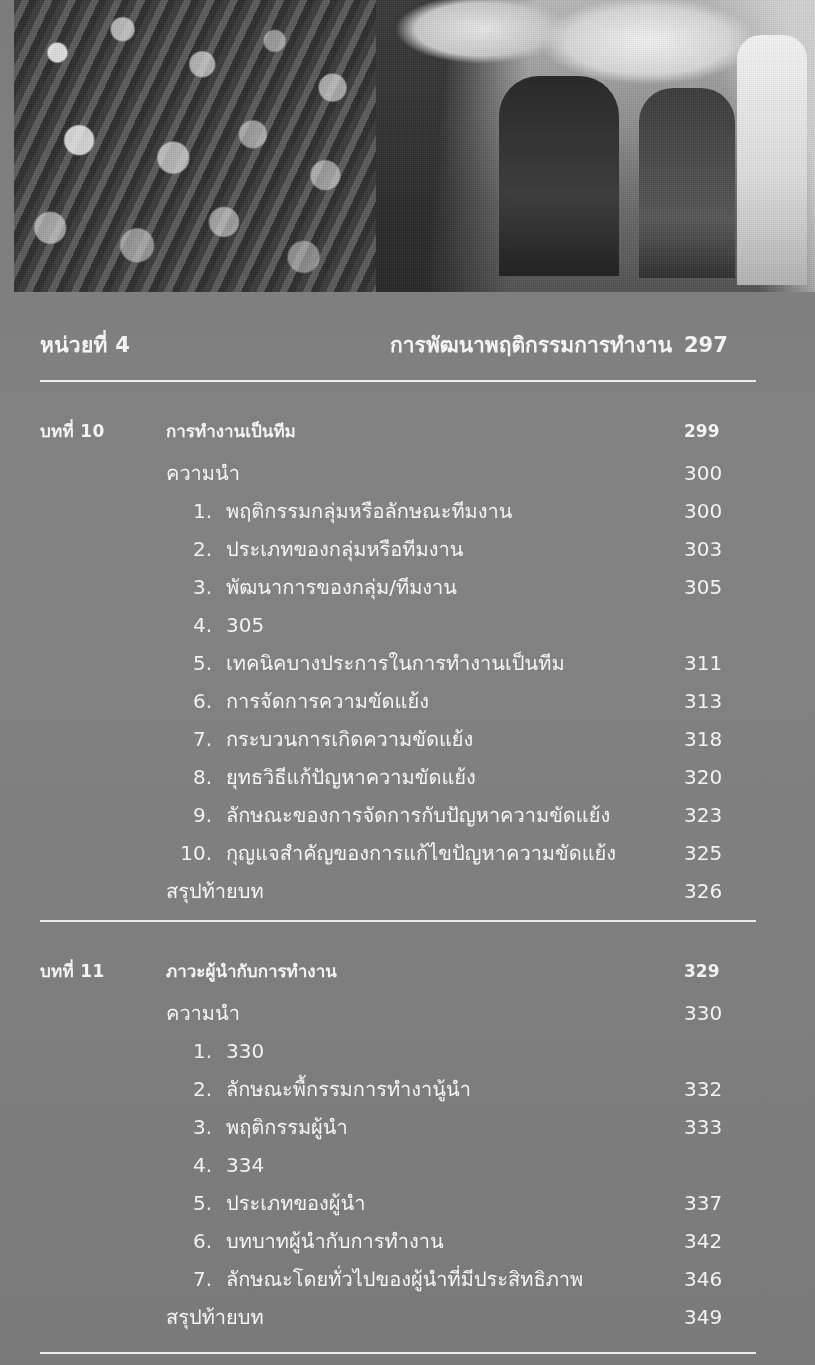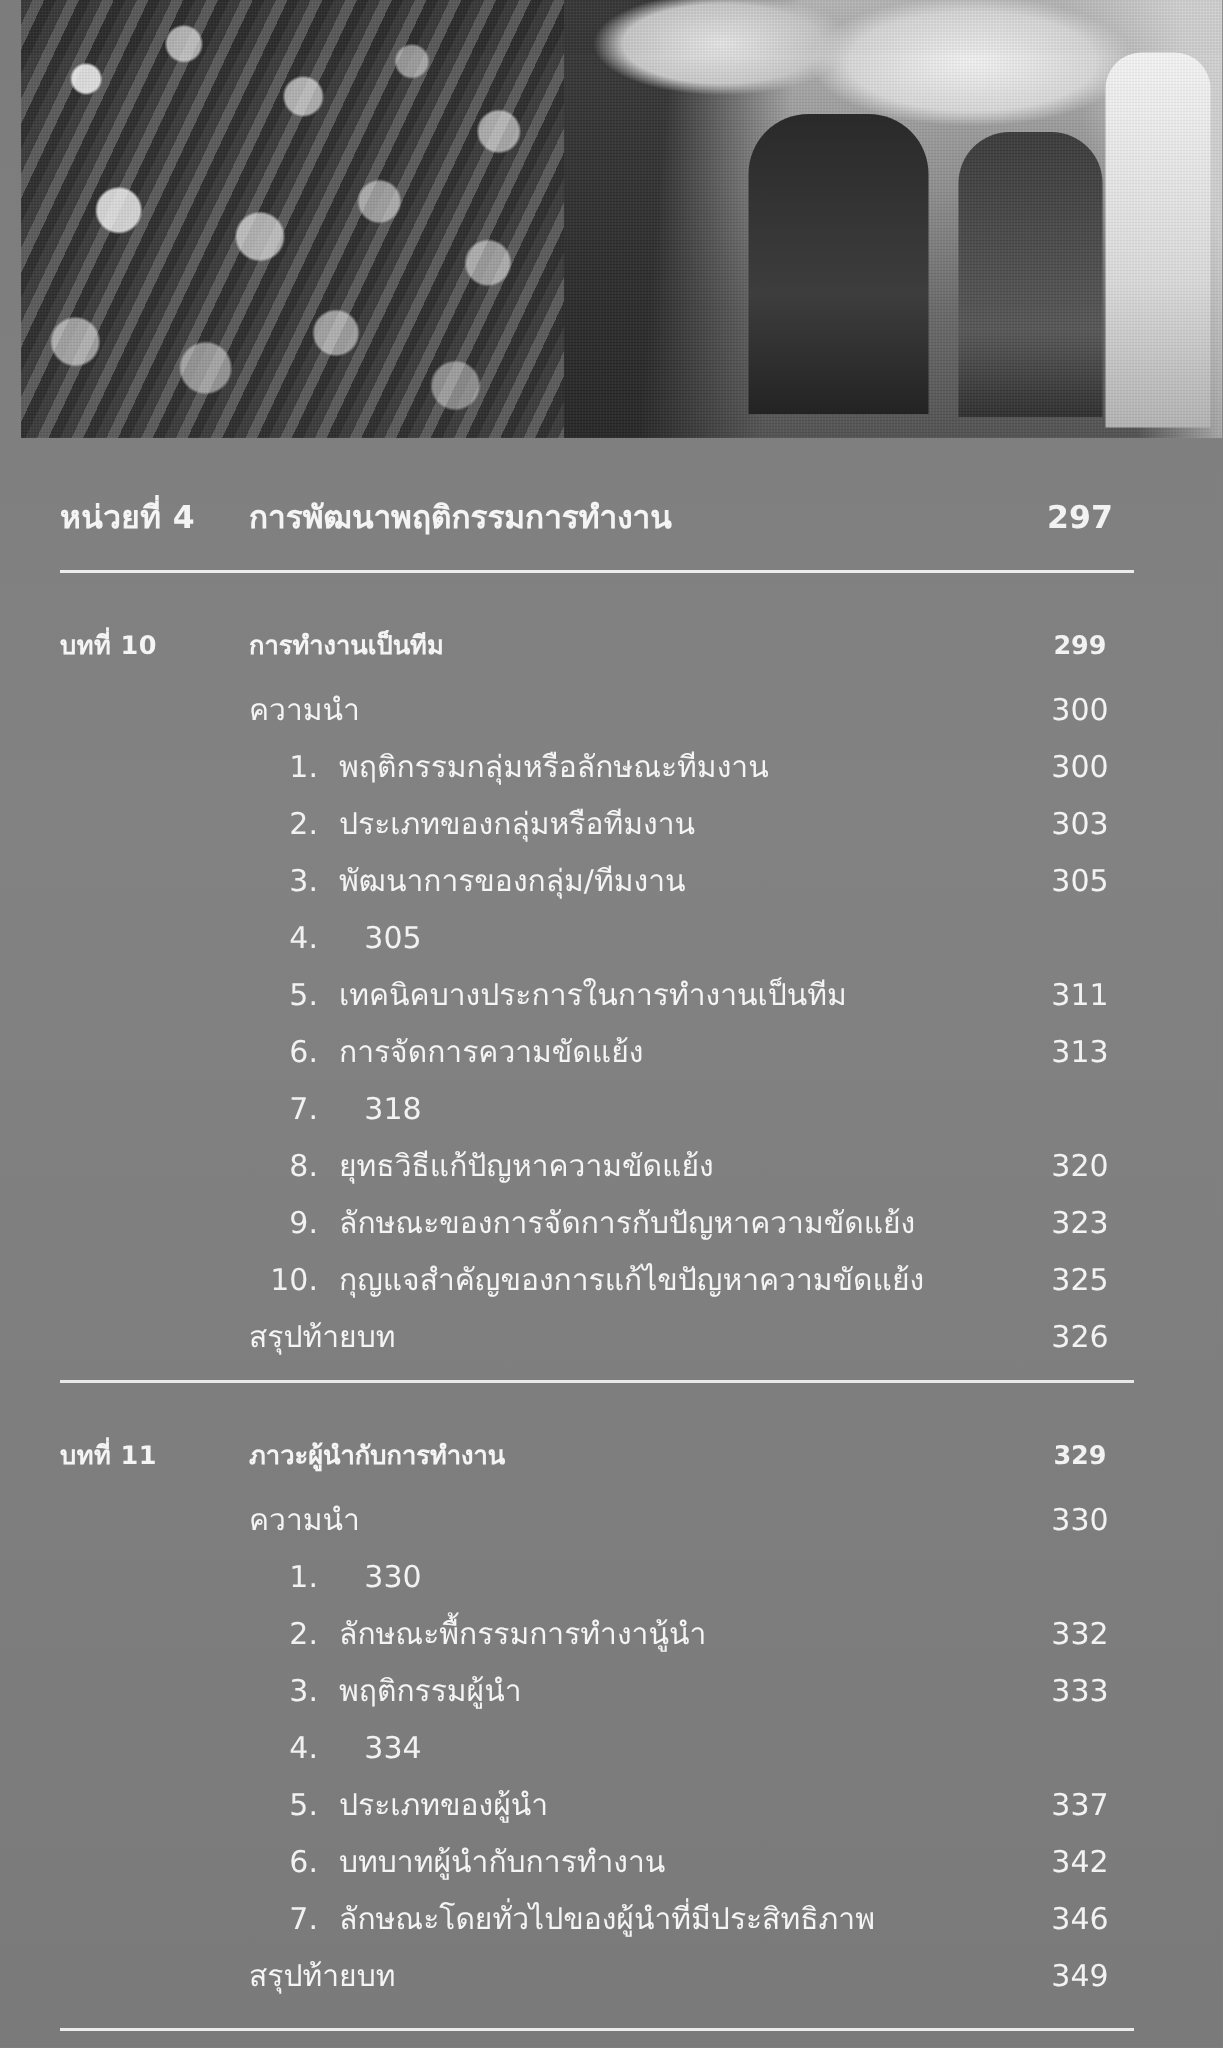--- a/index.html
+++ b/index.html
@@ -135,30 +135,30 @@
     padding-right: 14px;
     color: #f1f1f1;
   }
   .col-title {
     flex: 1 1 auto;
     padding-right: 12px;
   }
   .col-page {
     width: 72px;
     flex: 0 0 72px;
-    text-align: center;
+    text-align: left;
     color: #f2f2f2;
   }
   .unit-row {
     font-weight: bold;
     font-size: 21px;
     padding-top: 28px;
     padding-bottom: 18px;
   }
-  .unit-row .col-title { font-weight: bold; }
+  .unit-row .col-title { font-weight: bold; text-align: right; }
   .unit-row .col-page { font-weight: bold; }
   .chapter-row {
     font-weight: bold;
     font-size: 17px;
     padding-top: 32px;
     padding-bottom: 6px;
   }
   .sub-row { font-size: 20px; }
   .spacer-sm { height: 10px; }
   .spacer-md { height: 16px; }
@@ -232,20 +232,21 @@
     </div>
     <div class="row sub-row">
       <div class="col-left"></div>
       <div class="col-num">6.</div>
       <div class="col-title">การจัดการความขัดแย้ง</div>
       <div class="col-page">313</div>
     </div>
     <div class="row sub-row">
       <div class="col-left"></div>
       <div class="col-num">7.</div>
+      <div class="col-title">กระบวนการเกิดความขัดแย้ง</div>
       <div class="col-page">318</div>
     </div>
     <div class="row sub-row">
       <div class="col-left"></div>
       <div class="col-num">8.</div>
       <div class="col-title">ยุทธวิธีแก้ปัญหาความขัดแย้ง</div>
       <div class="col-page">320</div>
     </div>
     <div class="row sub-row">
       <div class="col-left"></div>

